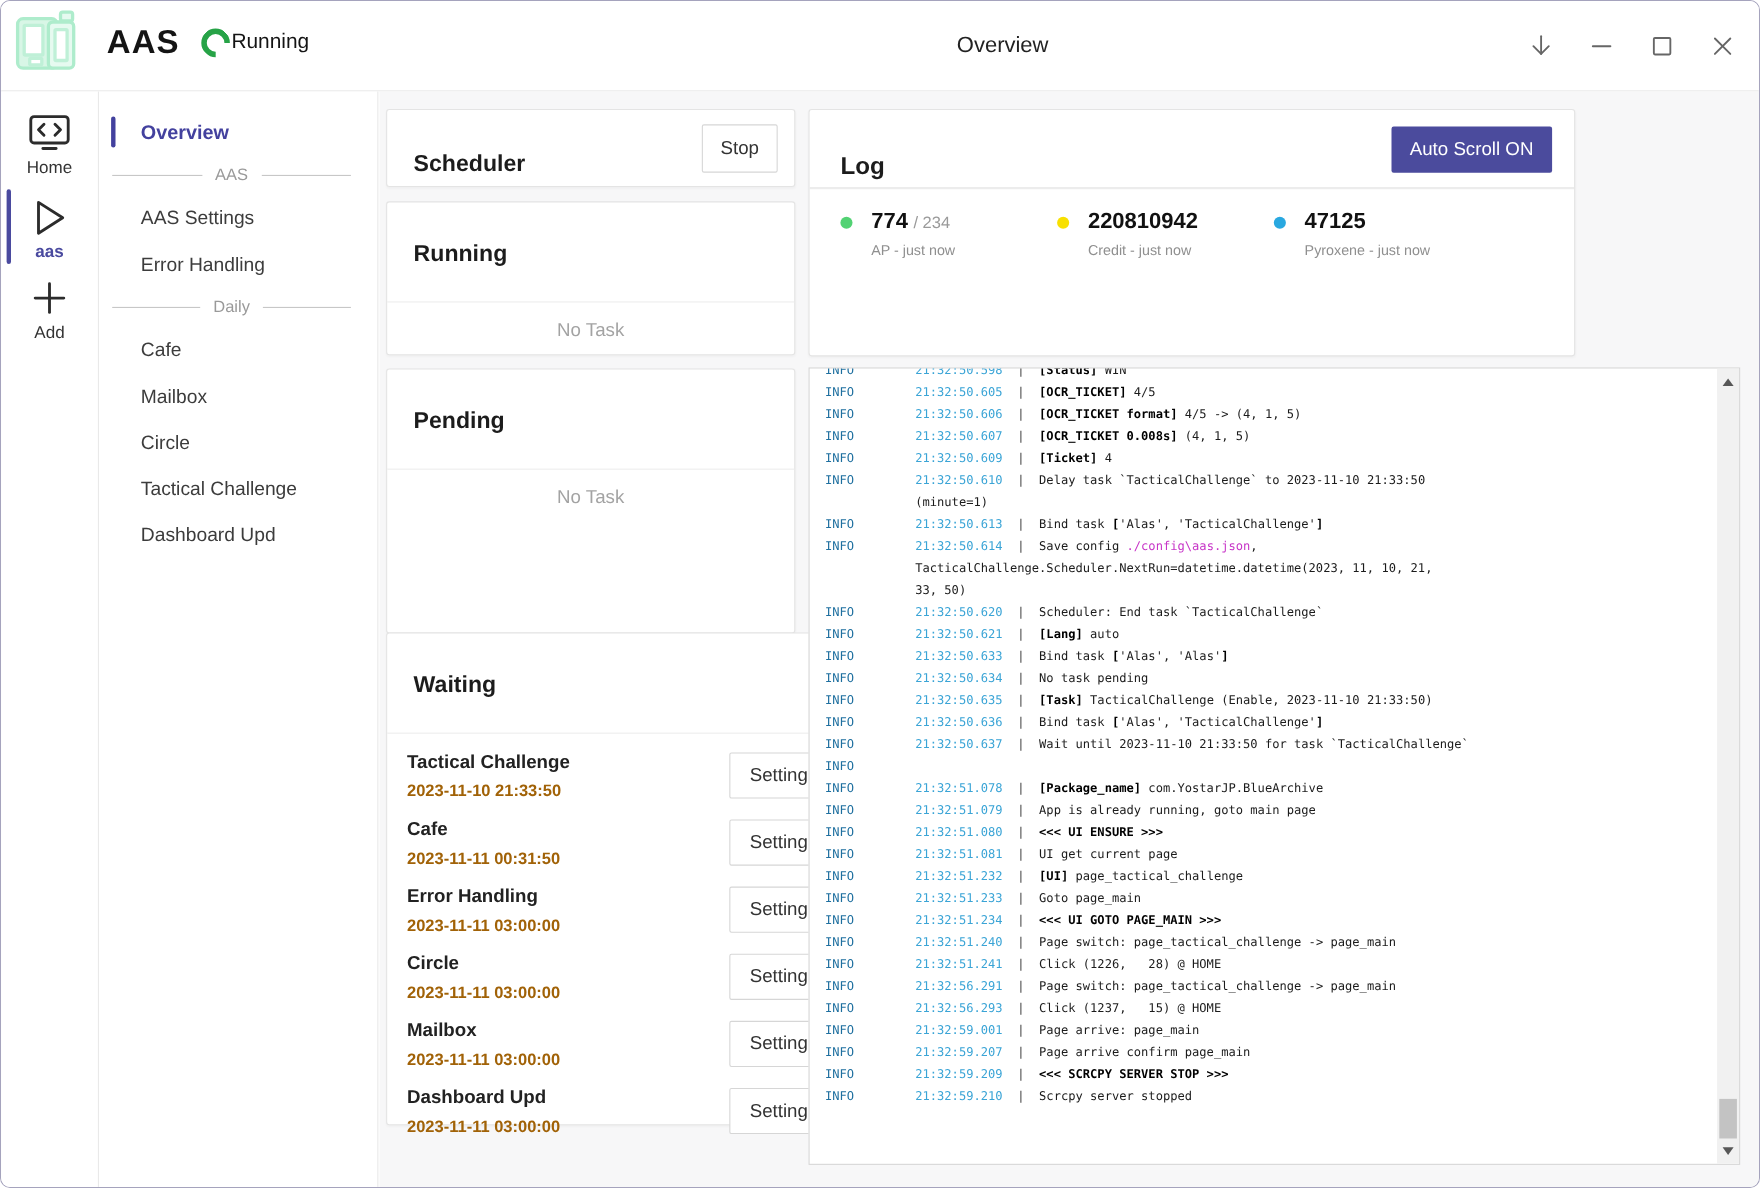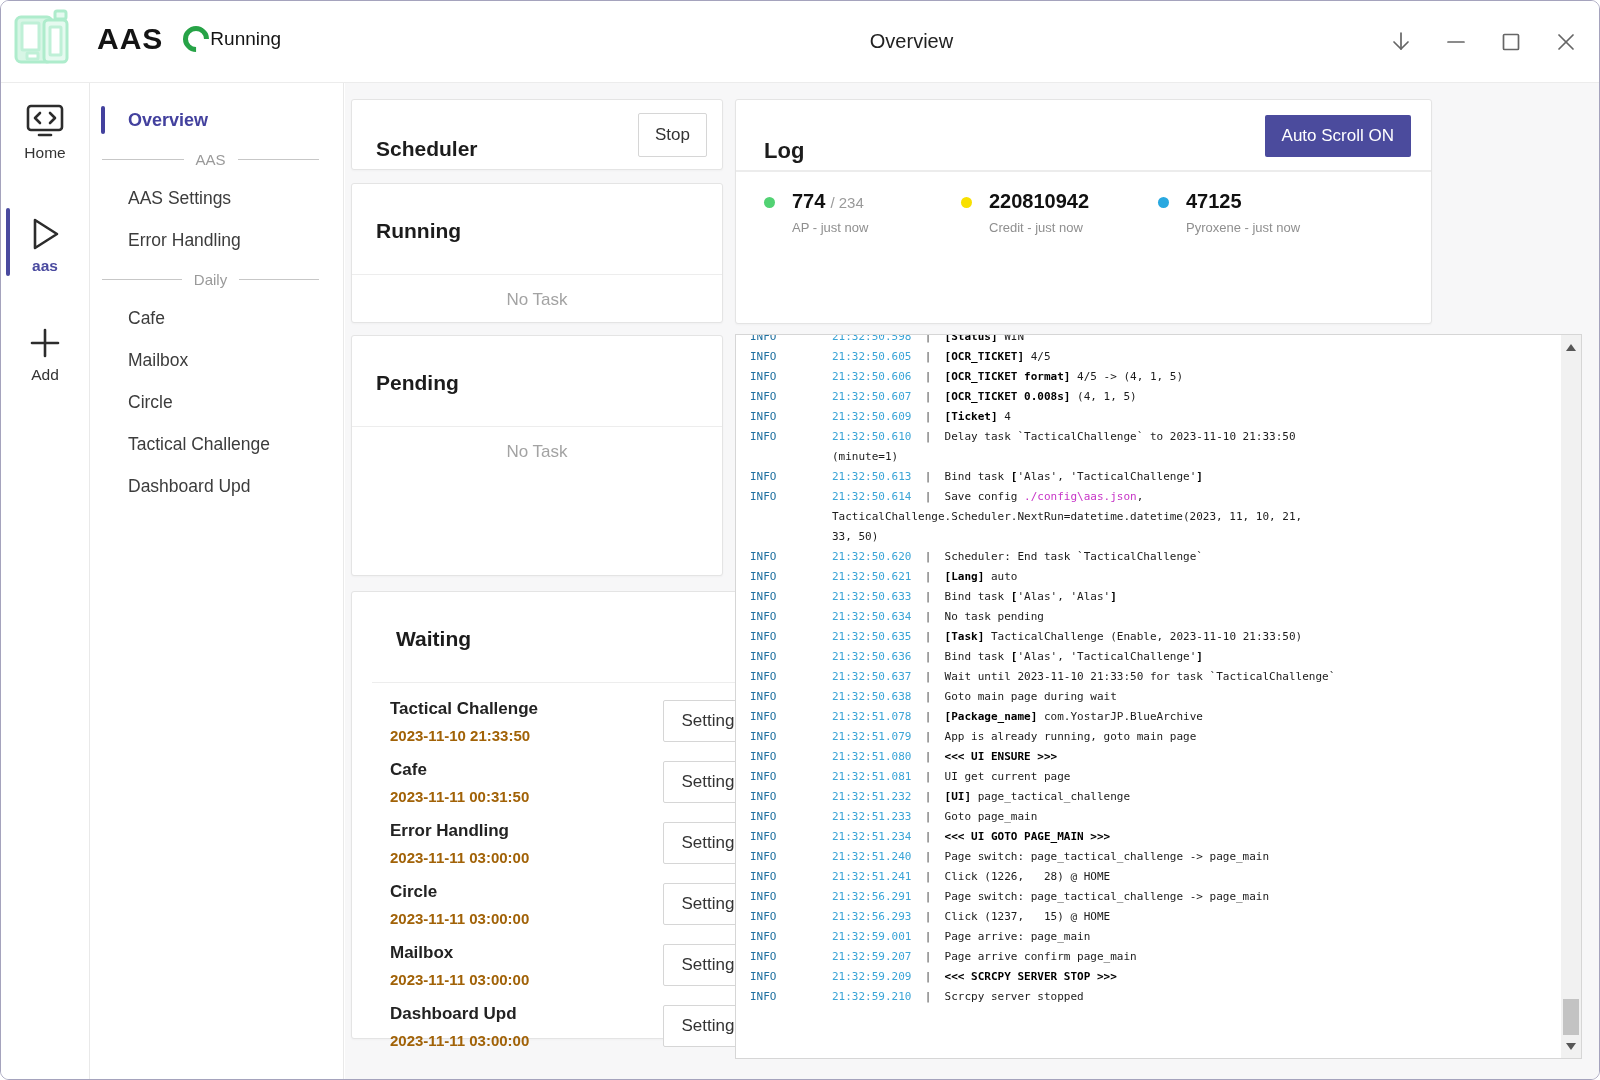--- a/index.html
+++ b/index.html
@@ -20,21 +20,21 @@
   .status-text{font-size:19px;color:#141414;margin-left:1px;}
   .win-title{position:absolute;left:343px;right:120px;top:0;height:81px;line-height:81px;
              text-align:center;font-size:20px;color:#222;}
   .controls{position:absolute;right:20px;top:0;height:81px;display:flex;align-items:center;gap:29px;}
   .wc{background:none;border:none;padding:0;width:26px;height:26px;display:flex;
       align-items:center;justify-content:center;}
   .wc svg{stroke:#666;stroke-width:1.7;fill:none;stroke-linecap:round;stroke-linejoin:round;}
 
   
   .rail{position:absolute;top:82px;left:0;width:88px;bottom:0;background:#fff;
-        border-right:1px solid #e9e9e9;display:flex;flex-direction:column;align-items:center;gap:36px;}
+        border-right:1px solid #e9e9e9;display:flex;flex-direction:column;align-items:center;}
   .rail-item{position:relative;display:flex;flex-direction:column;align-items:center;width:100%;}
   .rail-item svg{stroke:#2c2c2c;stroke-width:2.6;fill:none;stroke-linecap:round;stroke-linejoin:round;}
   .rail-item .rail-label{margin-top:5px;font-size:15.5px;color:#333;}
   .ri-home{margin-top:20px;}
   .ri-aas{margin-top:18px;}
   .ri-add{margin-top:14px;}
   .rail-label.accent{color:#4a4a9f;font-weight:700;}
   .rail-active-bar{position:absolute;left:5px;top:-8px;width:4px;height:68px;
                    background:#4a4a9f;border-radius:2px;}
 
@@ -60,21 +60,21 @@
 
   #card-scheduler{left:6px;top:16px;width:372px;height:71px;}
   #card-scheduler .card-title{position:absolute;left:24px;top:20px;}
   #stop-btn{position:absolute;right:15px;top:13px;width:69px;height:44px;}
 
   .card-head{padding:18px 24px 13px 24px;border-bottom:1px solid #ededed;}
   .empty-text{text-align:center;color:#a3a3a3;font-size:17px;margin-top:15px;}
   #card-running{left:6px;top:100px;width:372px;height:140px;}
   #card-pending{left:6px;top:252px;width:372px;height:241px;}
 
-  #card-waiting{left:6px;top:508px;width:431px;height:448px;padding-left:20px;}
+  #card-waiting{left:6px;top:492px;width:431px;height:448px;}
   .wait-list{padding:8px 28px 0 18px;}
   .wait-row{display:flex;align-items:center;height:61px;}
   .wait-info{flex:1;}
   .wait-name{font-size:17px;font-weight:700;color:#222;}
   .wait-time{font-size:15px;font-weight:700;color:#a16207;margin-top:8px;}
   .wait-setting{width:90px;height:42px;}
 
   
   #card-log{left:390px;top:16px;width:697px;height:225px;}
   .log-head{position:relative;height:70px;border-bottom:2px solid #ececec;}
@@ -467,21 +467,20 @@
             <span class="lbody"><span class="time">21:32:50.636</span><span class="sep">  |  </span><span class="msg"><span>Bind task </span><span class="b">[</span><span>'Alas', 'TacticalChallenge'</span><span class="b">]</span></span></span>
           </div>
 
           <div class="log-line">
             <span class="lvl">INFO</span>
             <span class="lbody"><span class="time">21:32:50.637</span><span class="sep">  |  </span><span class="msg"><span>Wait until 2023-11-10 21:33:50 for task `TacticalChallenge`</span></span></span>
           </div>
 
           <div class="log-line">
             <span class="lvl">INFO</span>
-            <span class="lbody"><span class="time">21:32:50.638</span><span class="sep">  |  </span><span class="msg"><span>Goto main page during wait</span></span></span>
           </div>
 
           <div class="log-line">
             <span class="lvl">INFO</span>
             <span class="lbody"><span class="time">21:32:51.078</span><span class="sep">  |  </span><span class="msg"><span class="b">[Package_name]</span><span> com.YostarJP.BlueArchive</span></span></span>
           </div>
 
           <div class="log-line">
             <span class="lvl">INFO</span>
             <span class="lbody"><span class="time">21:32:51.079</span><span class="sep">  |  </span><span class="msg"><span>App is already running, goto main page</span></span></span>

